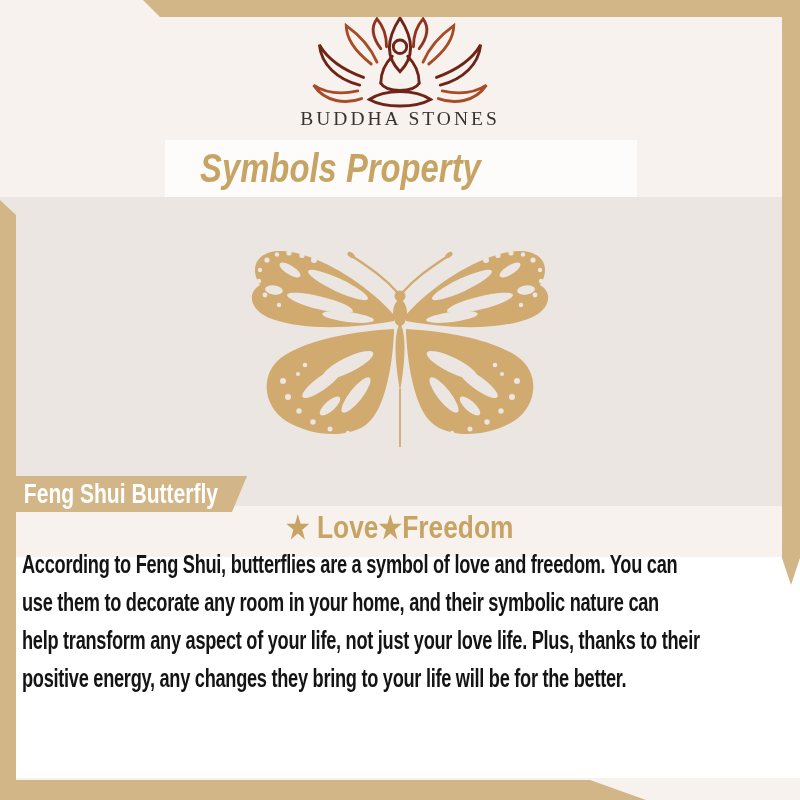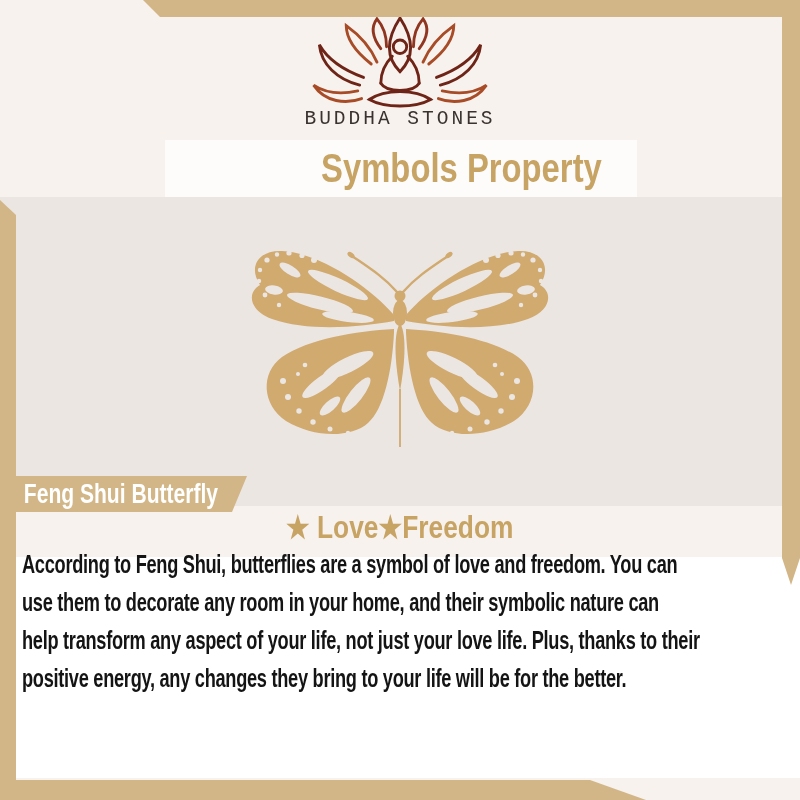--- a/index.html
+++ b/index.html
@@ -7,35 +7,35 @@
   .stage{
     position:relative;width:800px;height:800px;overflow:hidden;
     background:var(--bg-top,#f7f2ee);
   }
   .abs{position:absolute;}
 
   
   .mid-section{left:0;top:197px;width:800px;height:309px;background:var(--bg-mid,#ece6e2);}
   .white-panel{left:16px;top:557px;width:784px;height:221px;background:var(--panel-white,#ffffff);}
   .heading-band{left:165px;top:140px;width:472px;height:57px;background:var(--heading-band,#fdfcfb);
-    display:flex;align-items:center;justify-content:flex-end;}
+    display:flex;align-items:center;justify-content:flex-start;font-style:italic;}
 
   
   .band-top{left:143px;top:0;width:657px;height:17px;background:var(--tan,#d2b687);
     clip-path:polygon(0 0,100% 0,100% 100%,17px 100%);}
   .strip-right{left:782px;top:0;width:18px;height:585px;background:var(--tan,#d2b687);
     clip-path:polygon(0 0,100% 0,100% 558px,9px 585px,0 558px);}
   .strip-left{left:0;top:200px;width:16px;height:600px;background:var(--tan,#d2b687);
     clip-path:polygon(0 0,100% 15px,100% 100%,0 100%);}
   .band-bottom{left:0;top:780px;width:646px;height:20px;background:var(--tan,#d2b687);
     clip-path:polygon(0 0,590px 0,100% 100%,0 100%);}
 
   
   .brand-name{left:0;top:108px;width:100%;text-align:center;
-    font-family:Liberation Mono, monospace;font-size:19.5px;letter-spacing:3px;
+    font-family:Liberation Serif, serif;font-size:19.5px;letter-spacing:3px;
     color:var(--brand-text,#3a322f);}
   .page-title{font-size:41px;font-weight:bold;color:var(--gold-text,#c7a364);
     transform:scaleX(0.8);transform-origin:center;white-space:nowrap;letter-spacing:0;}
   .banner{left:16px;top:476px;width:231px;height:36px;background:var(--tan,#d2b687);
     clip-path:polygon(0 0,100% 0,216px 100%,0 100%);
     display:flex;align-items:center;}
   .banner-label{font-size:27px;font-weight:bold;color:var(--banner-text,#ffffff);
     padding-left:10px;white-space:nowrap;transform:scaleX(0.78);transform-origin:left center;}
   .subtitle-row{left:0;top:507px;width:100%;height:40px;display:flex;align-items:center;justify-content:center;}
   .subtitle{font-size:31px;font-weight:bold;color:var(--gold-text,#c7a364);

